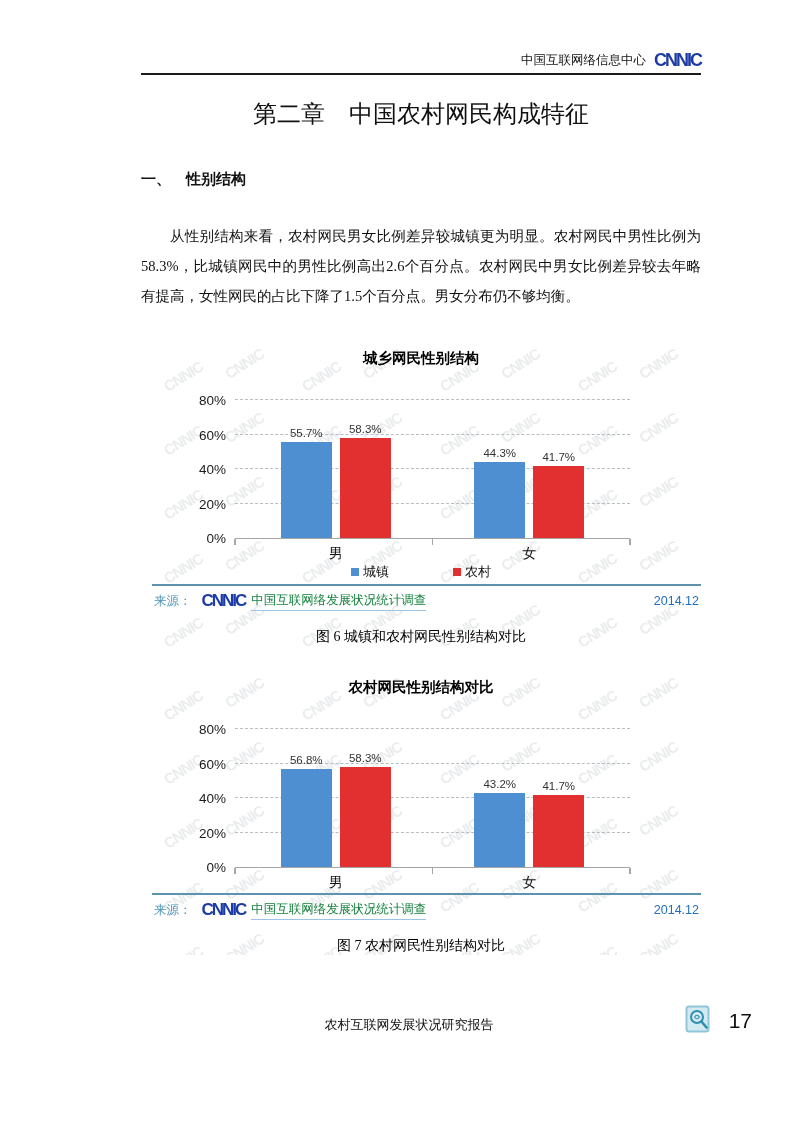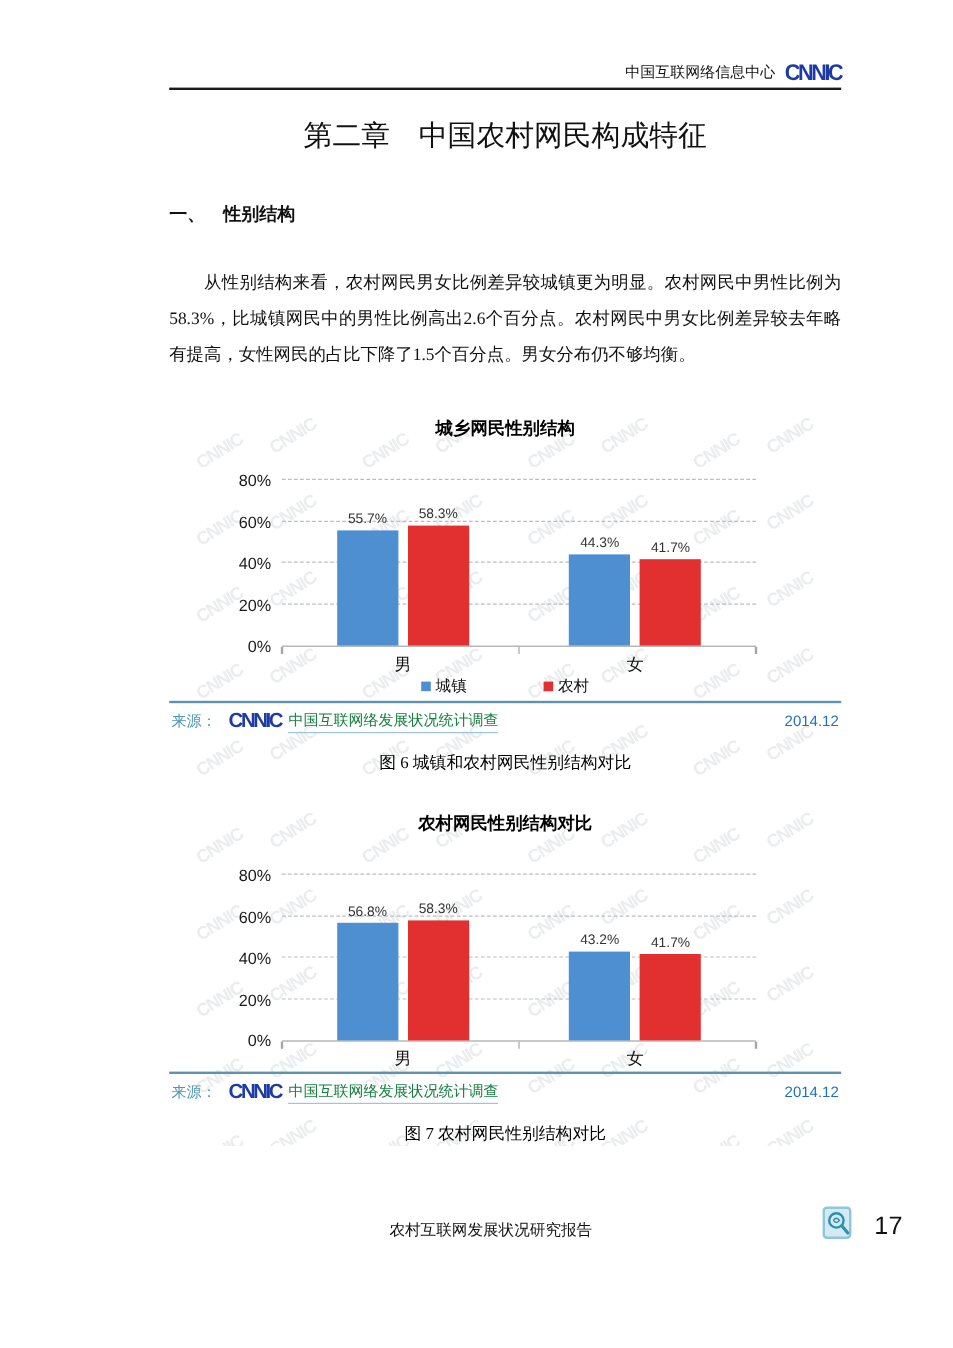--- a/index.html
+++ b/index.html
@@ -34,21 +34,21 @@
   .bar-wrap{display:flex;flex-direction:column;align-items:center;}
   .bar-label{font-family:"Liberation Sans",sans-serif;font-size:11.5px;color:#333;margin-bottom:3px;white-space:nowrap;}
   .bar{width:51px;}
   .xrow{position:relative;height:22px;width:395px;margin-left:94px;}
   .xlabel{position:absolute;top:6px;transform:translateX(-50%);font-size:14px;color:#111;}
   .legend{display:flex;justify-content:center;gap:64px;margin-top:2px;height:18px;align-items:center;}
   .legend-item{display:flex;align-items:center;}
   .legend-swatch{width:8px;height:8px;display:inline-block;margin-right:4px;}
   .legend-label{font-size:13px;color:#111;font-family:"Liberation Sans",sans-serif;}
   .source-row{margin-top:3px;border-top:2px solid #5E93AD;padding:5px 2px 4px 2px;display:flex;align-items:center;
-              font-family:"Liberation Sans",sans-serif;}
+              font-family:"Liberation Sans",sans-serif;margin-left:11px;}
   .src-label{color:#4E94B5;font-size:12.5px;}
   .src-logo{color:#1C3BA6;font-weight:900;font-size:17px;letter-spacing:-2px;margin:0 6px 0 10px;}
   .src-org{color:#15803d;font-size:12.5px;border-bottom:1px solid #9cc3e5;padding-bottom:1px;}
   .src-date{margin-left:auto;color:#1F6FC0;font-size:12.5px;}
   figcaption{text-align:center;font-size:14px;margin-top:13px;line-height:18px;color:#000;}
   
   .footer{position:absolute;top:1002px;left:0;width:100%;height:52px;}
   .footer-title{position:absolute;left:0;right:0;top:14px;text-align:center;font-size:13px;color:#111;}
   .footer-right{position:absolute;right:66px;top:2px;display:flex;align-items:center;gap:18px;}
   .footer-page{font-family:"Liberation Sans",sans-serif;font-size:21px;color:#111;}

